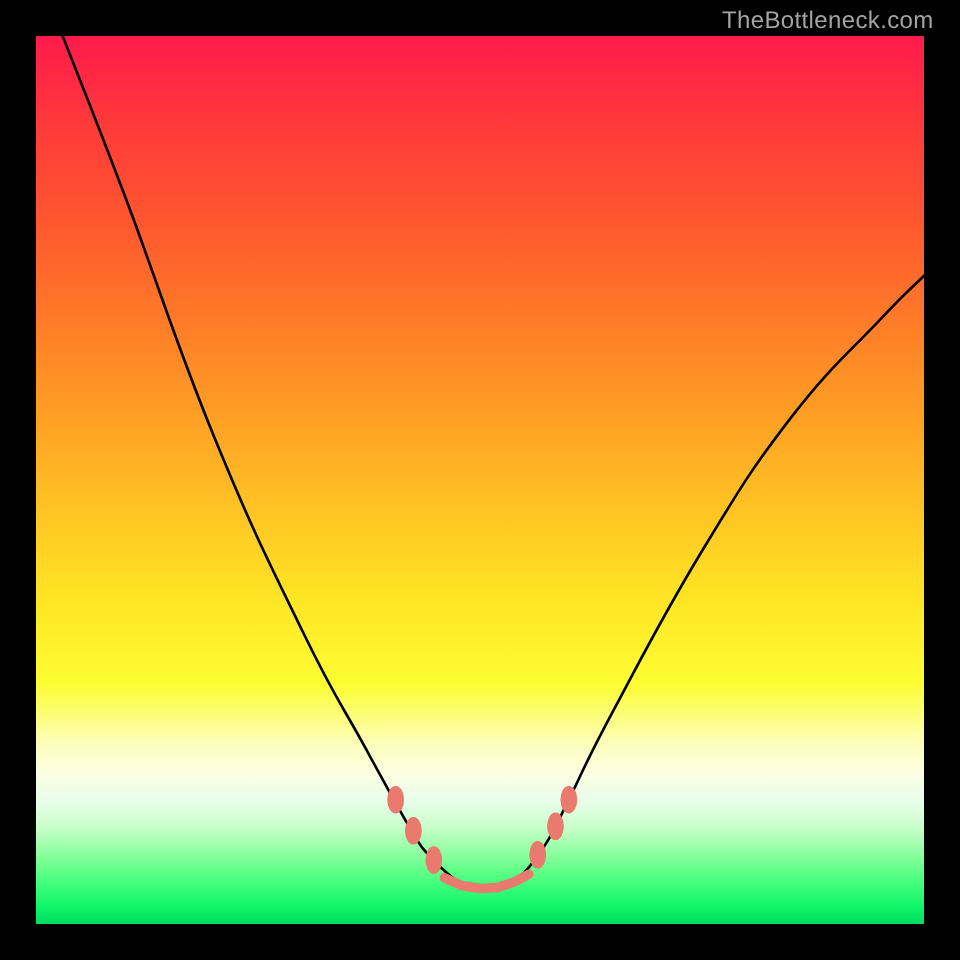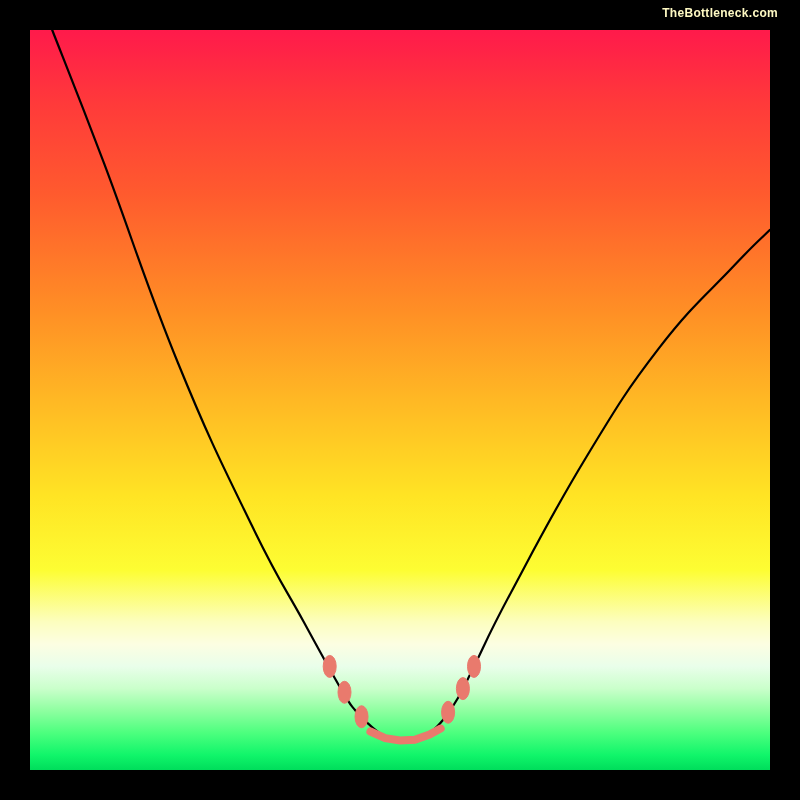--- a/index.html
+++ b/index.html
@@ -39,23 +39,23 @@
       #8effa0 92%,
       #4cff7e 95%,
       #10f56a 98%,
       #00dd5b 100%
     );
   }
   .watermark {
     position: absolute;
     top: 6px;
     right: 22px;
-    color: #fef9c3;
-    font-size: 12px;
-    font-weight: 700;
+    color: #a3a3a3;
+    font-size: 20px;
+    font-weight: 400;
     letter-spacing: 0.3px;
     z-index: 50;
   }
   svg.curve {
     position: absolute;
     left: 0;
     top: 0;
     width: 740px;
     height: 740px;
     overflow: visible;

